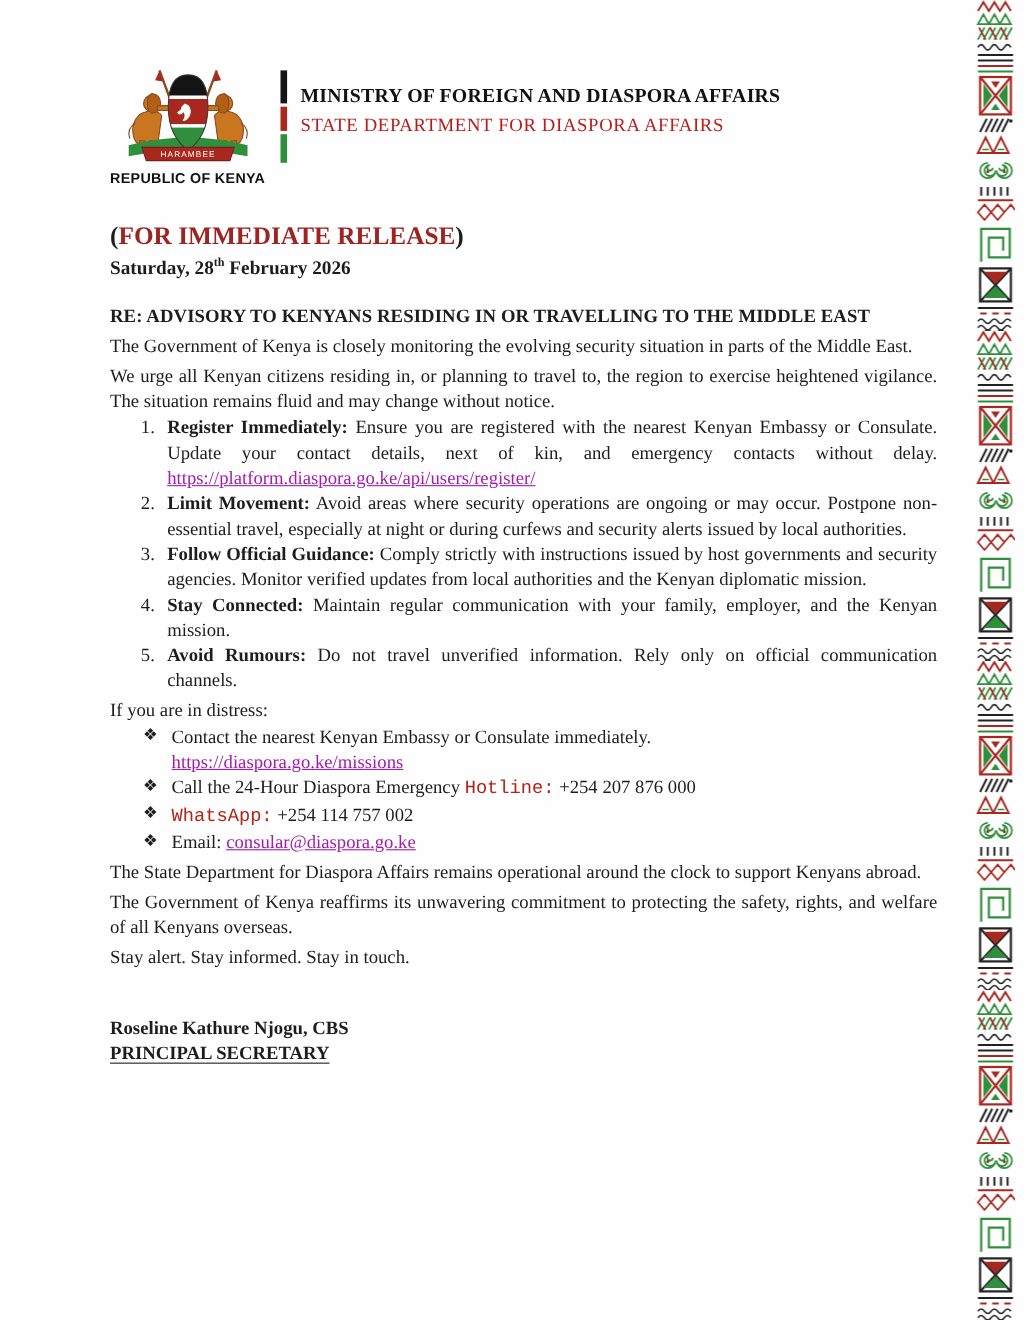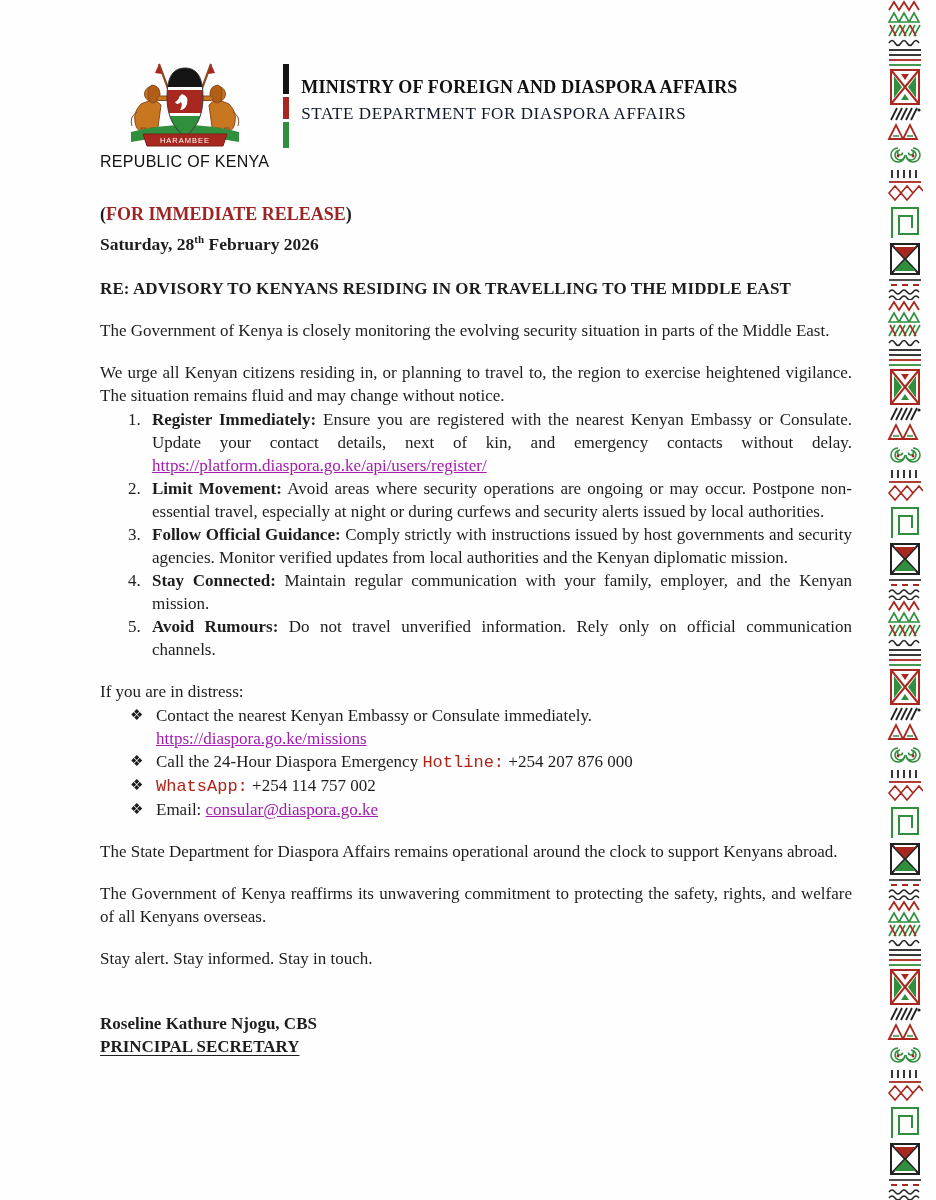--- a/index.html
+++ b/index.html
@@ -21,40 +21,40 @@
     color:#1d1d1d;
     font-size:17px;
     line-height:23px;
   }
 
   
   .letterhead { display:flex; align-items:flex-start; margin-bottom:30px; }
   .crest-block { display:flex; flex-direction:column; align-items:center; margin-right:14px; }
   .crest-caption {
     font-family:"Liberation Sans", sans-serif;
-    font-weight:normal; font-size:16px; letter-spacing:.3px;
+    font-weight:bold; font-size:13px; letter-spacing:.3px;
     margin-top:2px; color:#111;
   }
   .sep-bar { width:6px; margin:8px 12px 0 0; display:flex; flex-direction:column; }
   .sep-bar .seg-black { height:30px; background:#141414; margin-bottom:3px; }
   .sep-bar .seg-red   { height:22px; background:#a8281f; margin-bottom:3px; }
   .sep-bar .seg-green { height:26px; background:#2f8f3c; }
   .ministry { padding-top:20px; }
   .ministry .line1 { font-weight:bold; font-size:18px; letter-spacing:.2px; color:#111; }
-  .ministry .line2 { font-size:17px; letter-spacing:.6px; color:#0f172a; margin-top:3px; }
-
-  
-  .release-line { font-weight:bold; font-size:18px; }
+  .ministry .line2 { font-size:17px; letter-spacing:.6px; color:#b91c1c; margin-top:3px; }
+
+  
+  .release-line { font-weight:bold; font-size:23px; }
   .release-red { color:#9e2423; }
   .date-line { font-weight:bold; font-size:17.5px; margin-top:2px; }
   .date-line sup { font-size:11px; }
   .subject { font-weight:bold; margin-top:21px; letter-spacing:.1px; }
 
   
-  .para { margin-top:19px; text-align:justify; }
+  .para { margin-top:4px; text-align:justify; }
   .list-heading { margin-top:19px; }
   ol.must-do { margin:1px 0 0 0; padding-left:52px; list-style:none; counter-reset:item; }
   ol.must-do li { text-align:justify; position:relative; }
   ol.must-do li .num { position:absolute; left:-24px; }
   ol.must-do li .item-title { font-weight:bold; }
   a.doc-link { color:#a21caf; text-decoration:underline; }
   .red-label { color:#b02418;font-family:Liberation Mono, monospace; }
 
   ul.distress { margin:1px 0 0 0; padding-left:56px; list-style:none; }
   ul.distress li { position:relative; }

